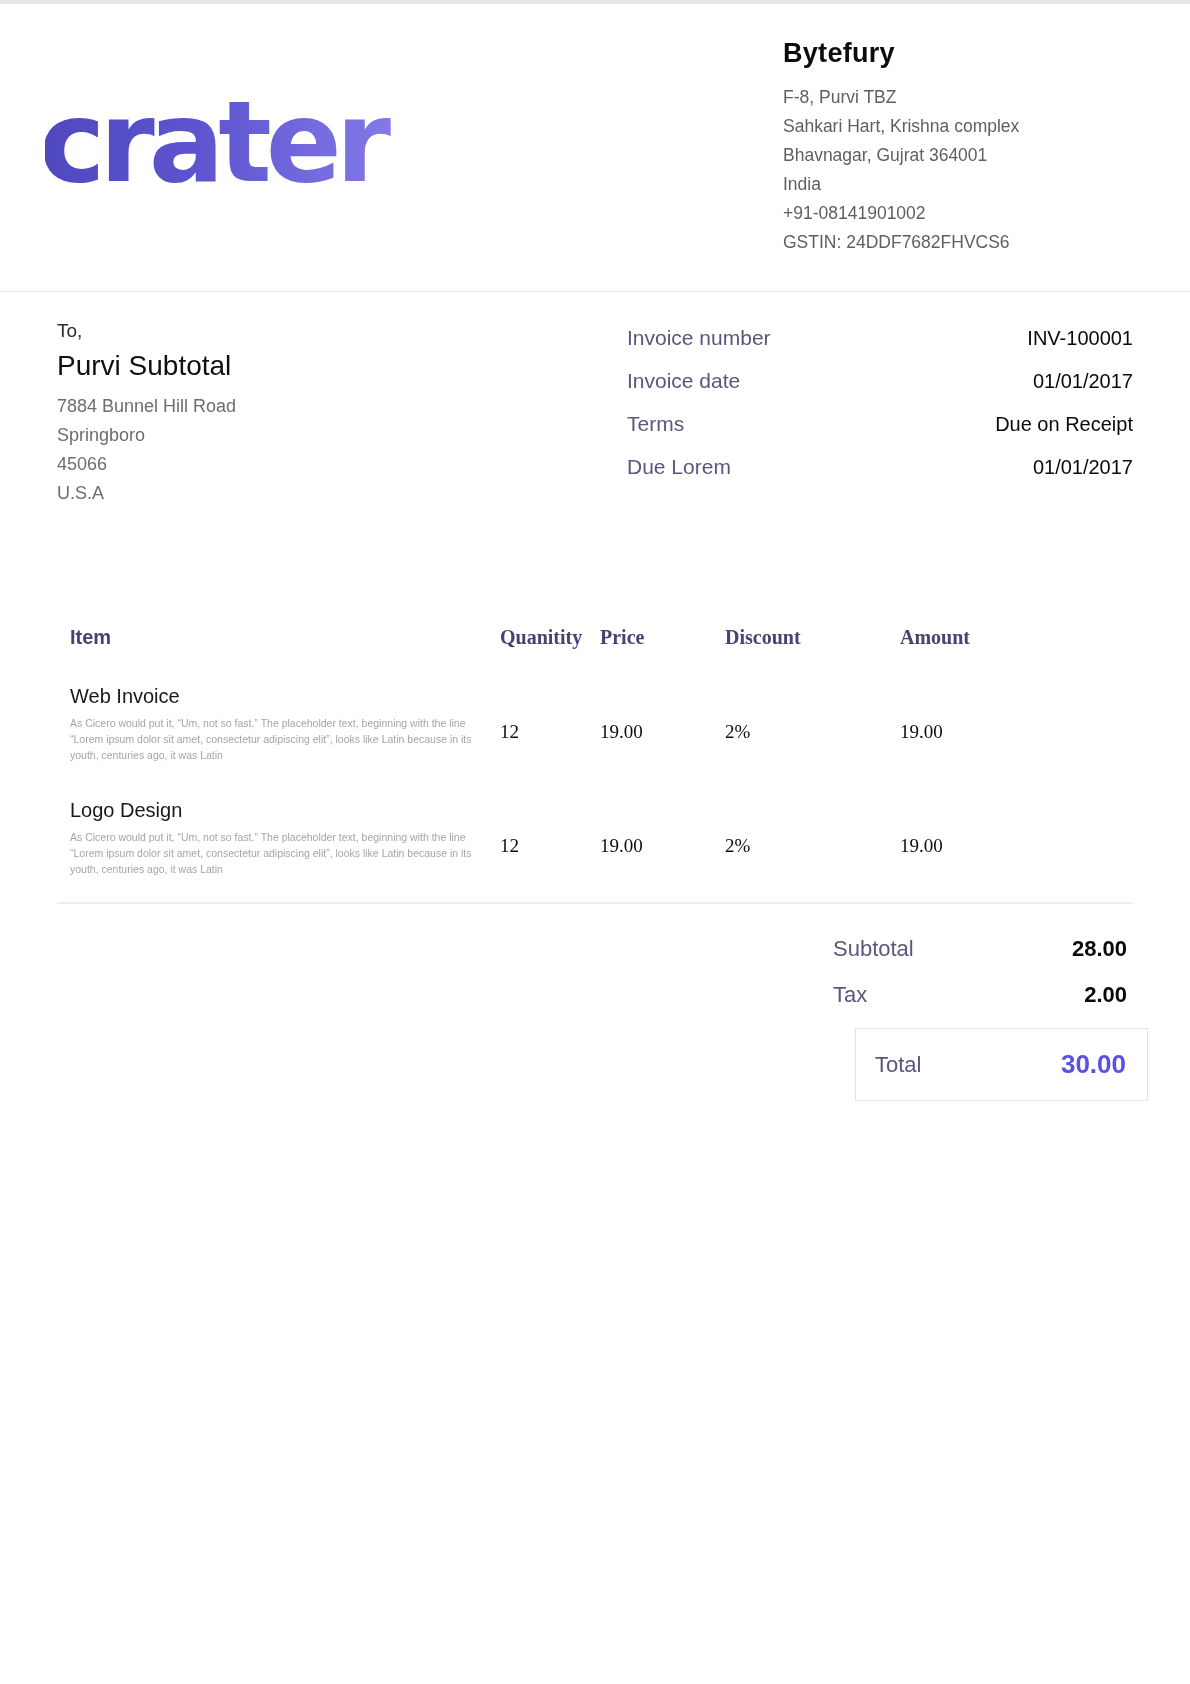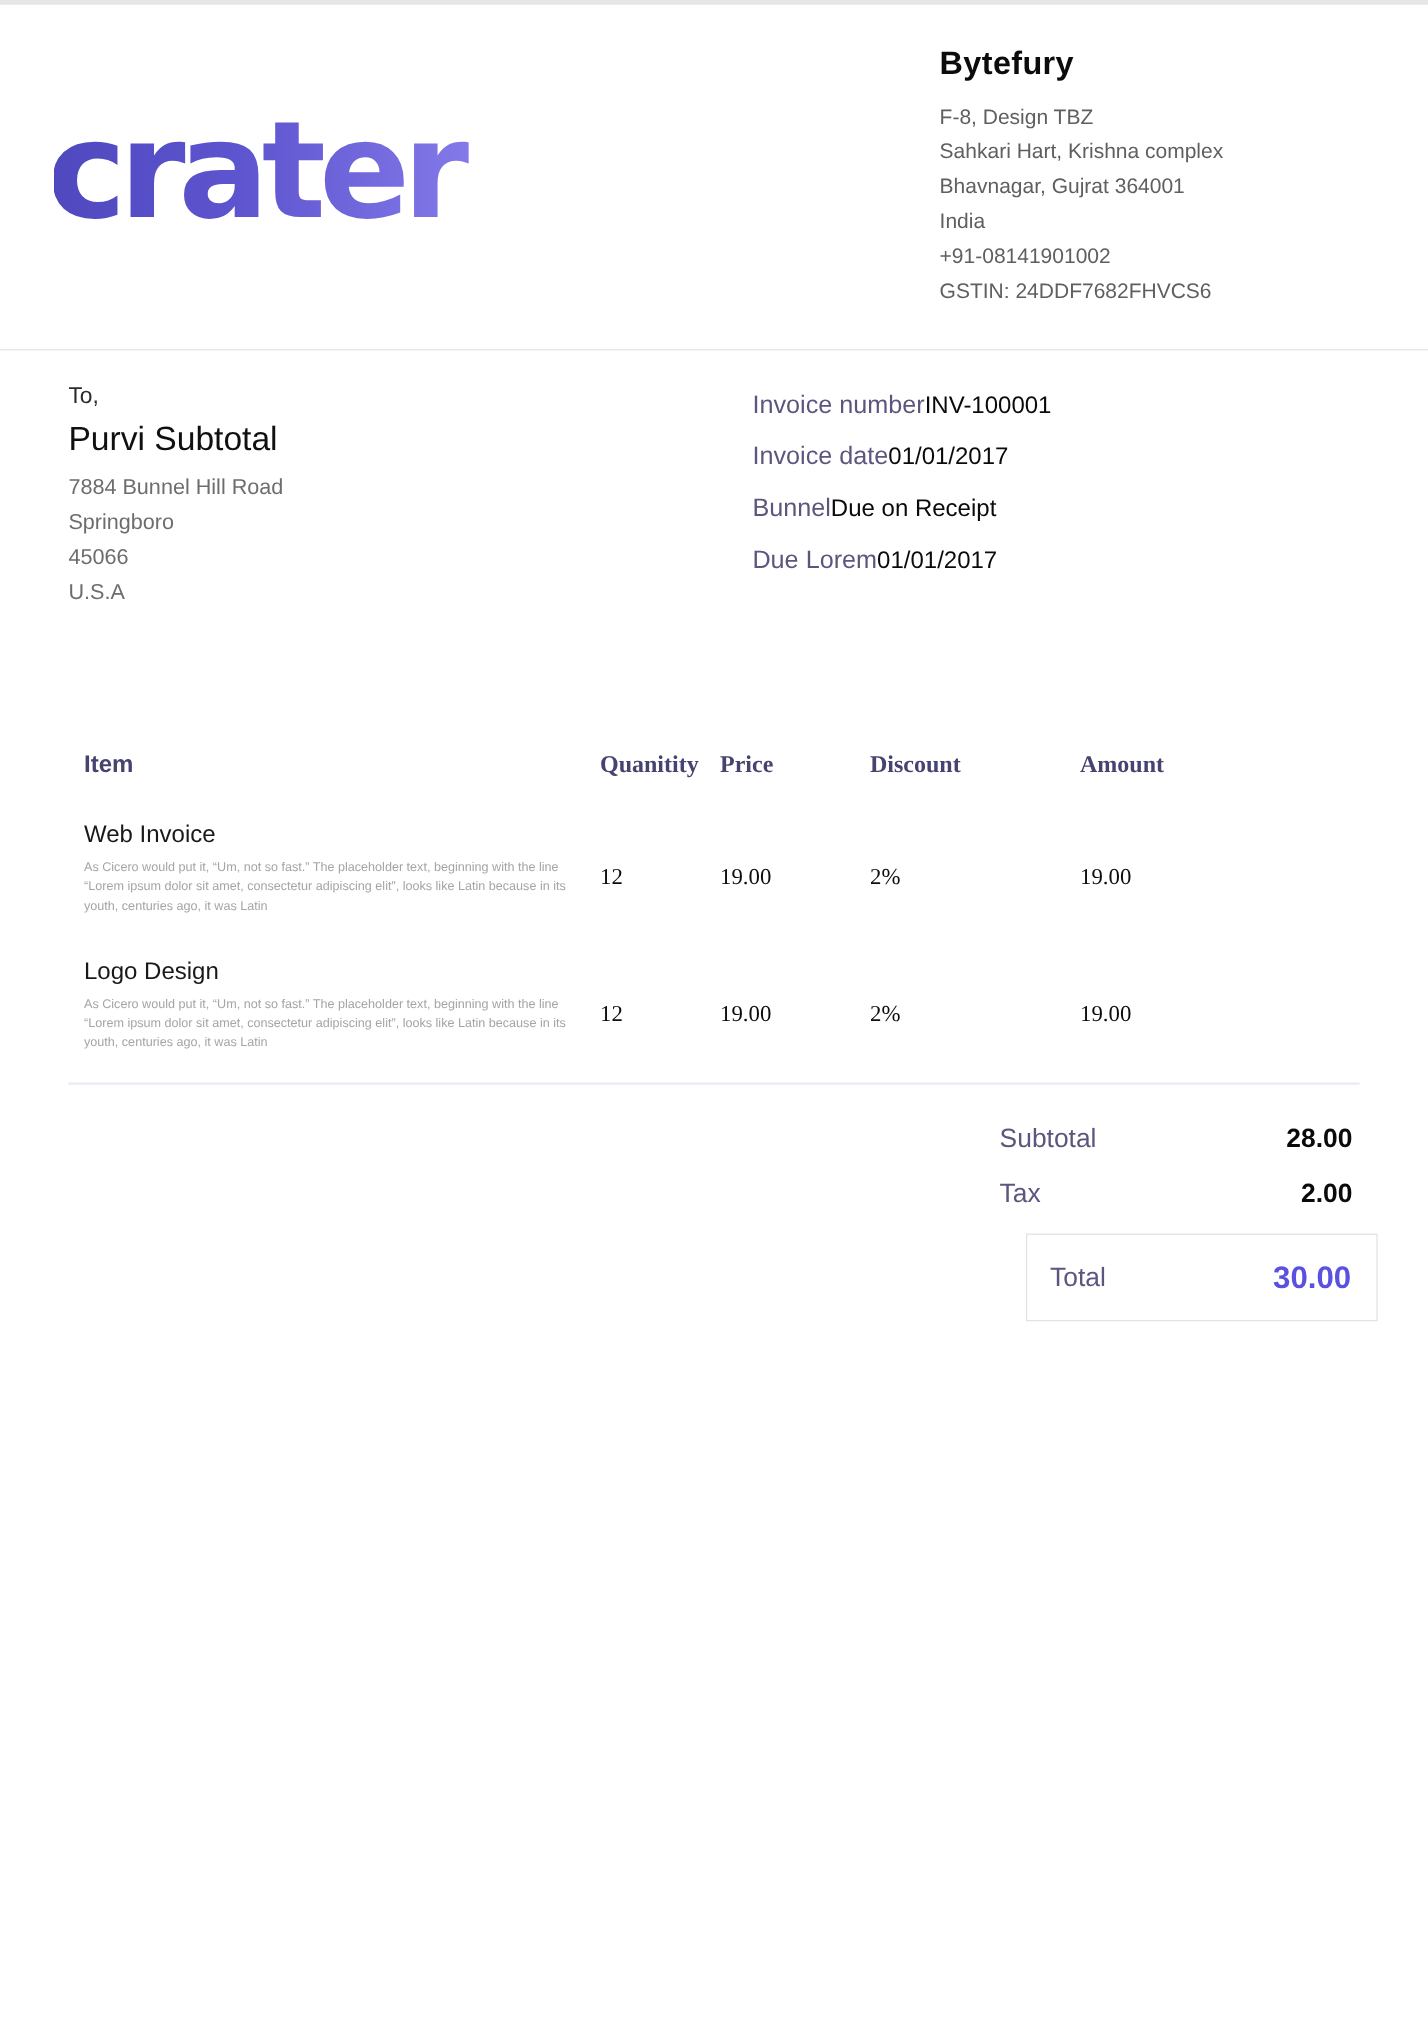--- a/index.html
+++ b/index.html
@@ -19,21 +19,21 @@
   .company-name { font-size:27px; font-weight:bold; color:#0c0c0c; margin-bottom:14px; letter-spacing:0.3px; }
   .company-line { font-size:17.5px; color:#5f5f5f; line-height:29px; }
 
   .billing { display:flex; padding:28px 57px 0; }
   .bill-to { width:570px; }
   .to-label { font-size:19px; color:#2b2b2b; margin-bottom:8px; }
   .bill-name { font-size:28px; color:#101010; margin-bottom:10px; }
   .bill-line { font-size:18px; color:#6d6d6d; line-height:29px; }
 
   .meta { width:506px; padding-top:6px; }
-  .meta-row { display:flex; align-items:baseline; margin-bottom:19px; }
+  .meta-row { display:flex; justify-content:space-between; align-items:baseline; margin-bottom:19px;gap:41px; }
   .meta-label { font-size:21px; color:#5a567e; }
   .meta-value { font-size:20px; color:#0a0a0a; }
 
   .items { margin:118px 60px 17px 70px; }
   .items-header, .item-row { display:grid; grid-template-columns:430px 100px 125px 175px 230px; }
   .items-header { font-weight:bold; font-size:20px; color:#474370; }
   .col-num { text-align:left;font-family:Liberation Serif, serif; }
   .item-row { margin-top:36px; }
   .item-name { font-size:20px; color:#191919; }
   .item-desc { margin-top:7px; font-size:10.5px; color:#a5a5a5; line-height:16px; max-width:418px; }
@@ -66,21 +66,21 @@
           <stop offset="0" stop-color="#4f48bd"></stop>
           <stop offset="0.45" stop-color="#5d54cf"></stop>
           <stop offset="1" stop-color="#8379e8"></stop>
         </linearGradient>
       </defs>
       <text x="-6" y="108" font-family="'DejaVu Sans', sans-serif" font-weight="bold" font-size="112" letter-spacing="-6" fill="url(#lg)">crater</text>
     </svg>
   </div>
   <div class="company">
     <div class="company-name">Bytefury</div>
-    <div class="company-line">F-8, Design TBZ</div>
+    <div class="company-line">F-8, Purvi TBZ</div>
     <div class="company-line">Sahkari Hart, Krishna complex</div>
     <div class="company-line">Bhavnagar, Gujrat 364001</div>
     <div class="company-line">India</div>
     <div class="company-line">+91-08141901002</div>
     <div class="company-line">GSTIN: 24DDF7682FHVCS6</div>
   </div>
 </div>
 
 <div class="billing">
   <div class="bill-to">
@@ -94,21 +94,21 @@
   <div class="meta">
     <div class="meta-row">
       <span class="meta-label">Invoice number</span>
       <span class="meta-value">INV-100001</span>
     </div>
     <div class="meta-row">
       <span class="meta-label">Invoice date</span>
       <span class="meta-value">01/01/2017</span>
     </div>
     <div class="meta-row">
-      <span class="meta-label">Bunnel</span>
+      <span class="meta-label">Terms</span>
       <span class="meta-value">Due on Receipt</span>
     </div>
     <div class="meta-row">
       <span class="meta-label">Due Lorem</span>
       <span class="meta-value">01/01/2017</span>
     </div>
   </div>
 </div>
 
 <div class="items">

